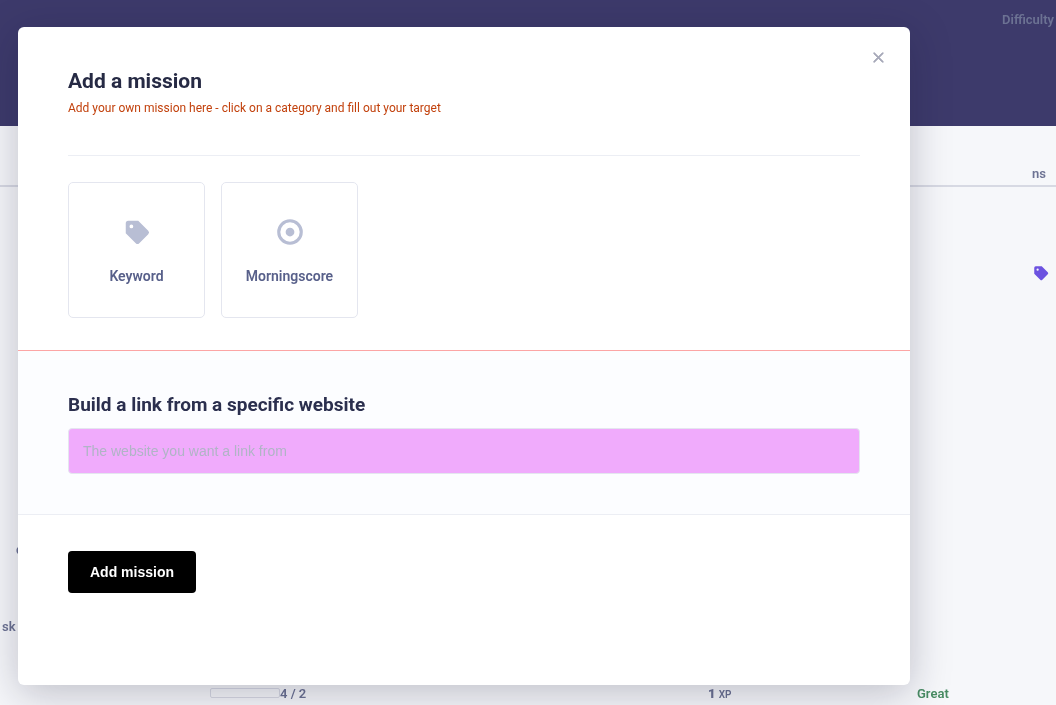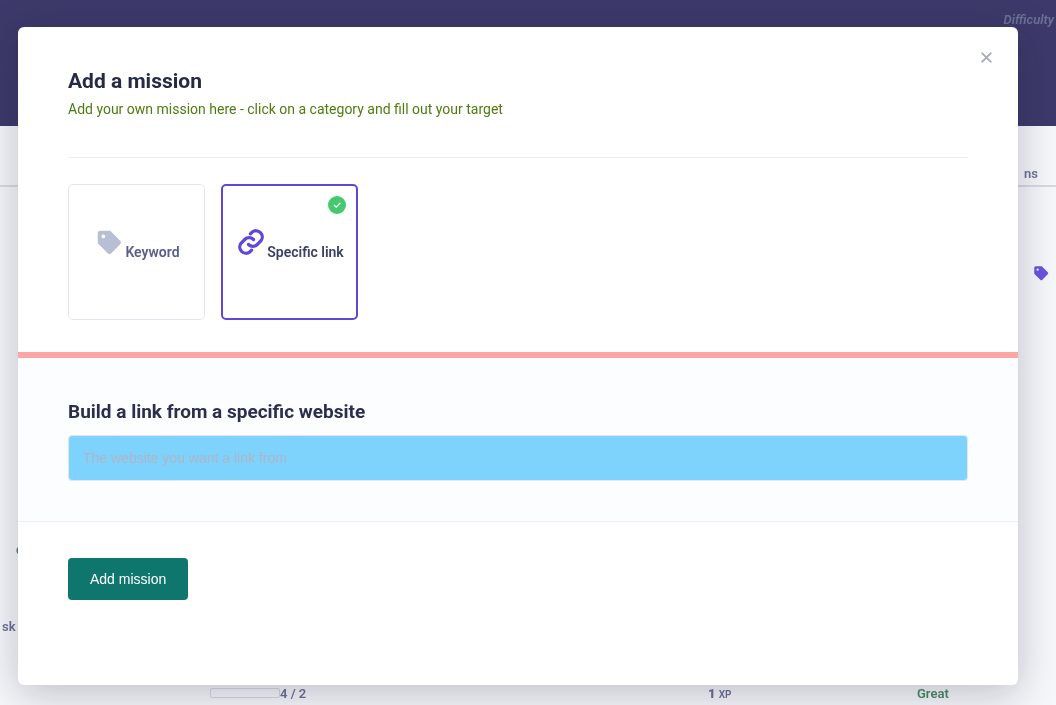--- a/index.html
+++ b/index.html
@@ -22,22 +22,22 @@
     top: 185px; left: 0; right: 0;
     height: 2px;
     background: #d7d9e3;
   }
   .bg-text {
     position: absolute;
     color: #6c7293;
     font-size: 13px;
     font-weight: 600;
   }
-  .bg-diff { top: 12px; right: 2px; font-style: italic; }
-  .bg-ns { top: 166px; right: 18px; color:#6c7293; }
+  .bg-diff { top: 12px; right: 2px; }
+  .bg-ns { top: 166px; right: 10px; color:#6c7293; }
   .bg-dk { top: 506px; left: 16px; margin-top: 36px; }
   .bg-sk { top: 619px; left: 2px; }
   .bg-progress { top: 686px; left: 280px; color:#6c7293; }
   .bg-bar {
     position: absolute;
     left: 210px; top: 688px;
     width: 70px; height: 10px;
     border: 1px solid #d7d9e3;
     border-radius: 2px;
   }
@@ -46,21 +46,21 @@
   .bg-tag {
     position: absolute;
     top: 264px; right: 6px;
     color: #6c52e0;
     font-size: 16px;
   }
   .modal {
     position: absolute;
     top: 27px;
     left: 18px;
-    width: 1000px;
+    width: 892px;
     height: 658px;
     background: #fff;
     border-radius: 6px;
     box-shadow: 0 8px 40px rgba(20,20,50,0.25);
     overflow: hidden;
   }
   .close-btn {
     position: absolute;
     top: 18px;
     right: 20px;
@@ -71,40 +71,40 @@
   }
   .close-btn svg { width: 15px; height: 15px; }
   .modal-inner { padding: 42px 50px 0 50px; }
   .modal-title {
     font-size: 21px;
     font-weight: 700;
     color: #262a44;
   }
   .modal-sub {
     margin-top: 8px;
-    font-size: 14px;
-    color: #4d7c0f;
+    font-size: 12px;
+    color: #c2410c;
   }
   .divider {
     margin-top: 40px;
     height: 1px;
     background: #eceef4;
   }
   .categories {
     display: flex;
     gap: 16px;
     margin-top: 26px;
   }
   .cat {
     width: 137px;
     height: 136px;
     border: 1px solid #e4e6ef;
     border-radius: 5px;
     display: flex;
-    flex-direction: row;
+    flex-direction: column;
     align-items: center;
     justify-content: center;
     position: relative;
     cursor: pointer;
     background: #fff;
   }
   .cat.selected {
     border: 2px solid #5e48d8;
   }
   .cat .check {
@@ -126,21 +126,21 @@
   .cat .ic svg { width: 30px; height: 30px; }
   .cat .lbl {
     font-size: 14px;
     font-weight: 600;
     color: #58608a;
   }
   .cat.selected .lbl { color: #3a3f63; }
   .form-section {
     margin-top: 32px;
     background: #fcfdff;
-    border-top: 6px solid #fca5a5;
+    border-top: 1px solid #fca5a5;
     border-bottom: 1px solid #eceef4;
     padding: 42px 50px 40px 50px;
     margin-left: -50px;
     margin-right: -50px;
   }
   .form-title {
     font-size: 19px;
     font-weight: 700;
     color: #2b2f4e;
   }
@@ -152,36 +152,36 @@
   }
   .form-input {
     margin-top: 12px;
     width: 100%;
     height: 46px;
     border: 1px solid #e4e6ef;
     border-radius: 4px;
     padding: 0 14px;
     font-size: 14px;
     color: #3a3f63;
-    background:#7dd3fc;
+    background:#f0abfc;
   }
   .form-input::placeholder { color: #b0b4c6; }
   .footer {
     padding: 36px 50px 0 50px;
     margin-left: -50px;
     margin-right: -50px;
   }
   .add-btn {
-    background: #0f766e;
+    background: #000000;
     color: #fff;
     border: none;
     border-radius: 4px;
     padding: 13px 22px;
     font-size: 14px;
-    font-weight: 400;
+    font-weight: 700;
     cursor: pointer;
     text-align: right;
   }
 </style>
 </head>
 <body>
 
 <div class="bg-grey"></div>
 <div class="bg-line"></div>
 <span class="bg-text bg-diff">Difficulty</span>
@@ -214,36 +214,32 @@
 
       <div class="cat">
         <div class="ic">
           <svg viewBox="0 0 24 24">
               <path fill="currentColor" d="M21 11 13 3H5a2 2 0 0 0-2 2v8l8 8a2 2 0 0 0 2.8 0L21 13.8a2 2 0 0 0 0-2.8zM7.5 9A1.5 1.5 0 1 1 9 7.5 1.5 1.5 0 0 1 7.5 9z"></path>
             </svg>
         </div>
         <span class="lbl">Keyword</span>
       </div>
 
-
-
-
-      <div class="cat selected">
-        <div class="check">
+      <div class="cat">
+        <div class="ic">
           <svg viewBox="0 0 24 24">
-              <path d="M5 12l5 5L20 7"></path>
+              <circle cx="12" cy="12" r="9" fill="none" stroke="currentColor" stroke-width="2.5"></circle>
+              <circle cx="12" cy="12" r="3.5" fill="currentColor"></circle>
             </svg>
         </div>
-        <div class="ic">
-          <svg viewBox="0 0 24 24">
-              <path fill="none" stroke="currentColor" stroke-width="2.6" stroke-linecap="round" d="M10 14a5 5 0 0 0 7 0l3-3a5 5 0 0 0-7-7l-1.5 1.5M14 10a5 5 0 0 0-7 0l-3 3a5 5 0 0 0 7 7l1.5-1.5"></path>
-            </svg>
-        </div>
-        <span class="lbl">Specific link</span>
+        <span class="lbl">Morningscore</span>
       </div>
+
+
+
 
     </div>
 
     <div class="form-section">
       <h3 class="form-title">Build a link from a specific website</h3>
       <input class="form-input" type="text" placeholder="The website you want a link from" style="">
     </div>
 
     <div class="footer">
       <button class="add-btn">Add mission</button>

